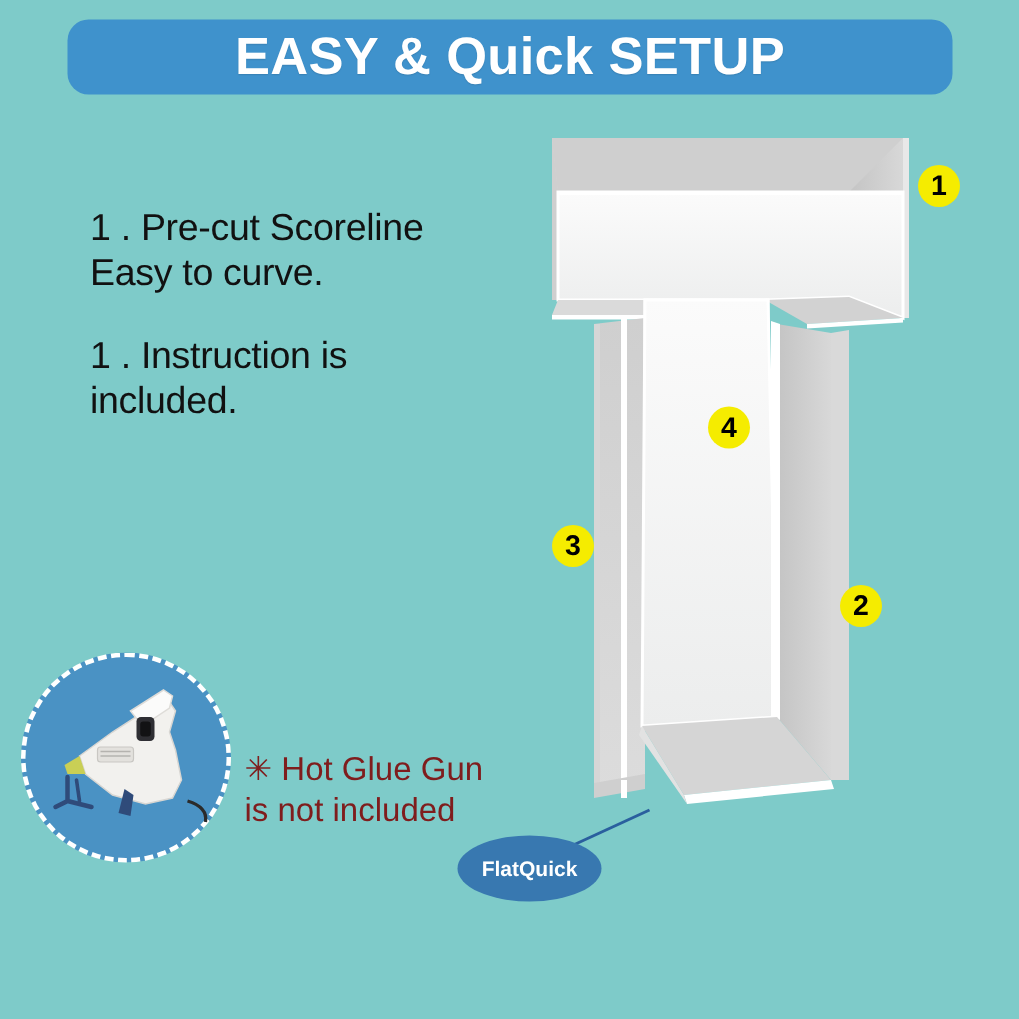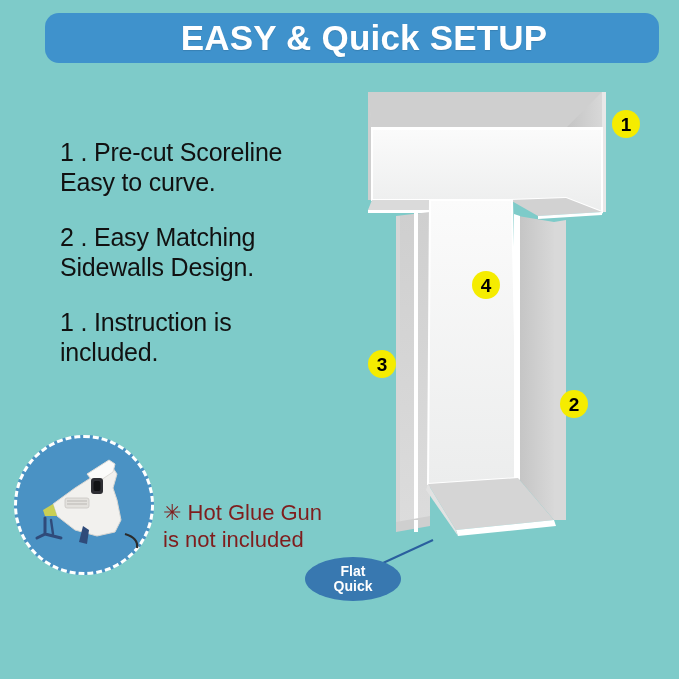--- a/index.html
+++ b/index.html
@@ -25,21 +25,20 @@
     position: absolute;
     background: #3f92cc;
     border-radius: 14px;
     display: flex;
     align-items: center;
     justify-content: center;
     color: #ffffff;
     font-weight: bold;
     letter-spacing: 0.2px;
     text-shadow: 0 1px 1px rgba(0,0,0,0.12);
-    padding-left: 24px;
   }
   #banner-top {
     left: 45px;
     top: 13px;
     width: 590px;
     height: 50px;
     font-size: 35px;
   }
   #banner-bottom {
     left: 22px;
@@ -132,41 +131,38 @@
     top: 557px;
     width: 96px;
     height: 44px;
     border-radius: 50%;
     background: #3878b0;
     color: #ffffff;
     font-size: 14px;
     font-weight: bold;
     line-height: 1.05;
     display: flex;
-    flex-direction: column;
     align-items: center;
     justify-content: center;
     text-align: center;
   }
   #leader-line { position: absolute; left: 0; top: 0; width: 679px; height: 679px; pointer-events: none; }
 </style>
 </head>
 <body>
 
 <div id="stage">
 
   <div class="banner" id="banner-top">
     <span>EASY &amp; Quick SETUP</span>
   </div>
 
   <div id="features">
     <div class="feature">1 . Pre-cut Scoreline
 Easy to curve.</div>
-    <div class="feature">2 . Easy Matching
-Sidewalls Design.</div>
     <div class="feature">1 . Instruction is
 included.</div>
   </div>
 
   <div id="glue-circle">
     <svg id="glue-gun-art" viewBox="0 0 140 140">
 
       <path d="M108 96 C118 99 121 104 120 110" stroke="#2b2b2b" stroke-width="2.2" fill="none"></path>
 
       <path d="M36 66 L58 50 L86 32 L96 30 L100 36 L96 50 L100 62 L104 82 L98 94 L80 98 L58 92 L40 78 Z" fill="#f2f1ee" stroke="#d8d6d2" stroke-width="1"></path>

